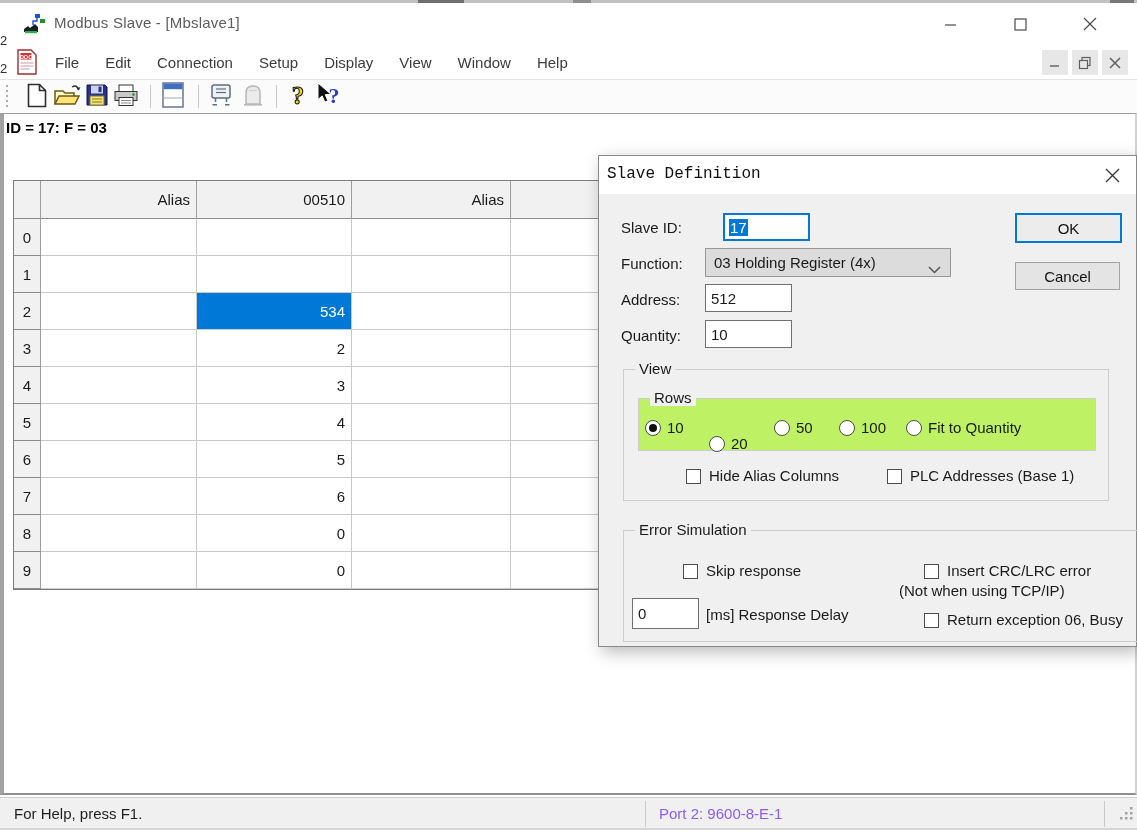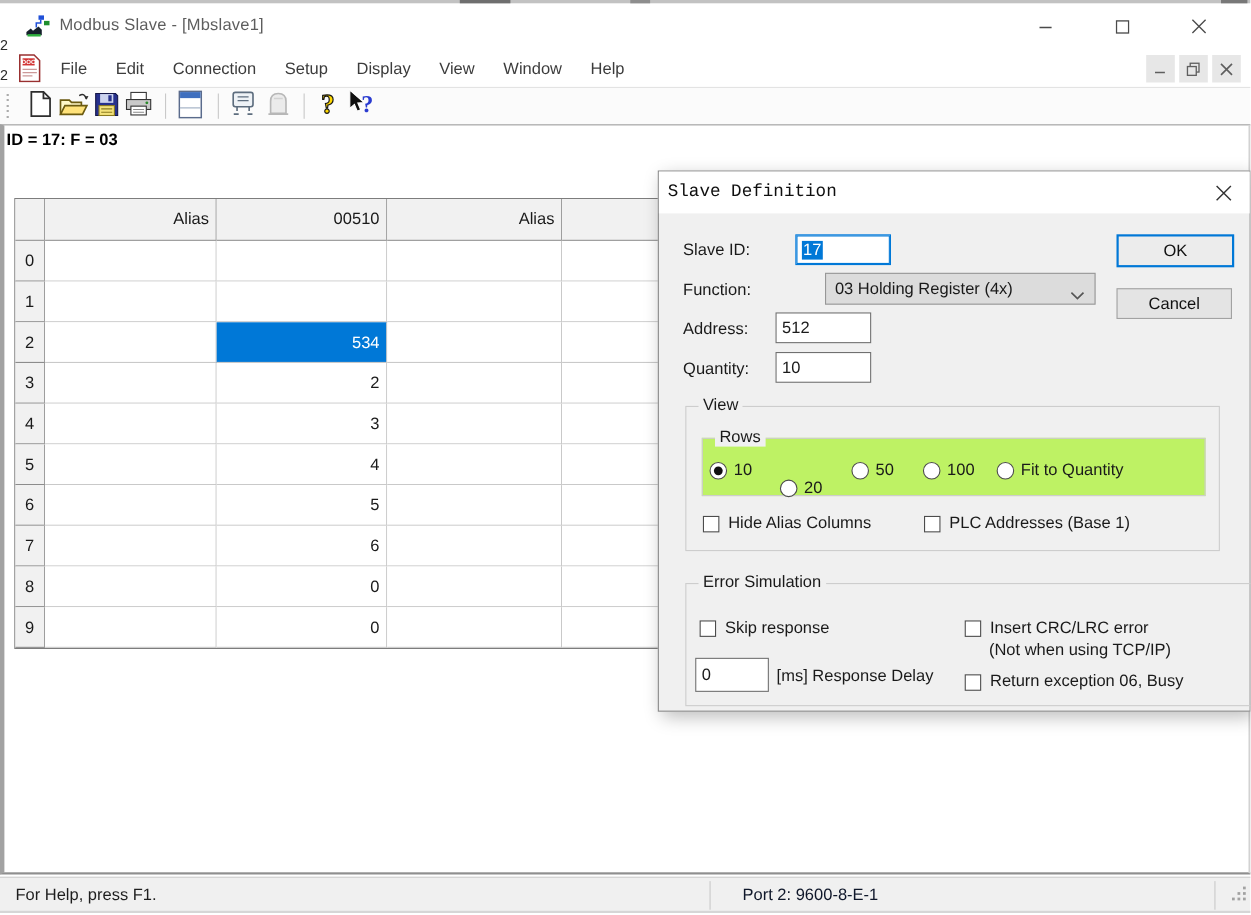--- a/index.html
+++ b/index.html
@@ -60,30 +60,30 @@
 .sel-text { background:var(--accent,#0078d7); color:#fff; padding:0 1px; }
 .combo { position:absolute; background:#dcdcdc; border:1px solid #979797; display:flex; align-items:center; padding-left:8px; font-size:15px; }
 .combo .chev { position:absolute; right:9px; top:11px; }
 .btn { position:absolute; background:#e4e4e4; border:1px solid #a2a2a2; display:flex; align-items:center; justify-content:center; font-size:15px; color:#111; }
 .btn.default { background:#ececec; border:2px solid var(--accent,#0078d7); }
 .groupbox { position:absolute; border:1px solid #cdcdcd; }
 .gb-label { position:absolute; top:-10px; left:11px; background:#f0f0f0; padding:0 4px; font-size:15px; }
 .radio-item { position:absolute; display:flex; align-items:center; gap:6px; font-size:15px; }
 .rb { width:16px; height:16px; border:1px solid #4c4c4c; border-radius:50%; background:#fff; position:relative; flex:none; }
 .rb.checked::after { content:""; position:absolute; left:3px; top:3px; width:8px; height:8px; border-radius:50%; background:#101010; }
-.check-item { position:absolute; display:flex; align-items:flex-start; gap:8px; font-size:15px; }
+.check-item { position:absolute; display:flex; align-items:flex-start; gap:8px; font-size:15px;margin-left:47px; }
 .cb { width:15px; height:15px; border:1px solid #4c4c4c; background:#fff; flex:none; margin-top:2px; }
 .note-line { position:absolute; font-size:15px; color:#1a1a1a; }
 
 
 .statusbar { position:absolute; left:0; top:797px; width:1137px; height:33px; background:#f0f0f0;
   border-top:1px solid #cfcfcf; border-bottom:2px solid #d6d6d6; }
 .status-left { position:absolute; left:14px; top:7px; color:#1e1e1e; }
 .status-div { position:absolute; top:3px; width:1px; height:26px; background:#c9c9c9; }
-.status-right { position:absolute; left:675px; top:7px; color:#0f172a;text-align:right; }
+.status-right { position:absolute; left:659px; top:7px; color:#8b5cf6;text-align:right; }
 .grip { position:absolute; right:3px; bottom:5px; }
 </style>
 </head>
 <body>
 
 <div class="screen">
 
   <div class="top-strip">
     <span class="seg" style="left:418px;width:46px;background:#6f6f6f;"></span>
     <span class="seg" style="left:573px;width:18px;background:#8e8e8e;"></span>
@@ -320,21 +320,21 @@
           </svg>
       </span>
     </div>
 
     <span class="dlg-label" style="left:22px;top:63px;">Slave ID:</span>
     <div class="textbox focused" style="left:124px;top:57px;width:87px;height:28px;">
       <span class="sel-text">17</span>
     </div>
 
     <span class="dlg-label" style="left:22px;top:99px;">Function:</span>
-    <div class="combo" style="left:106px;top:92px;width:246px;height:29px;margin-left:45px;">
+    <div class="combo" style="left:106px;top:92px;width:246px;height:29px;">
       <span>03 Holding Register (4x)</span>
       <span class="chev">
         <svg width="13" height="8">
             <path d="M1 1 l5.5 5.5 L12 1" fill="none" stroke="#555" stroke-width="1.5"></path>
           </svg>
       </span>
     </div>
 
     <span class="dlg-label" style="left:22px;top:135px;">Address:</span>
     <div class="textbox" style="left:106px;top:128px;width:87px;height:28px;">

